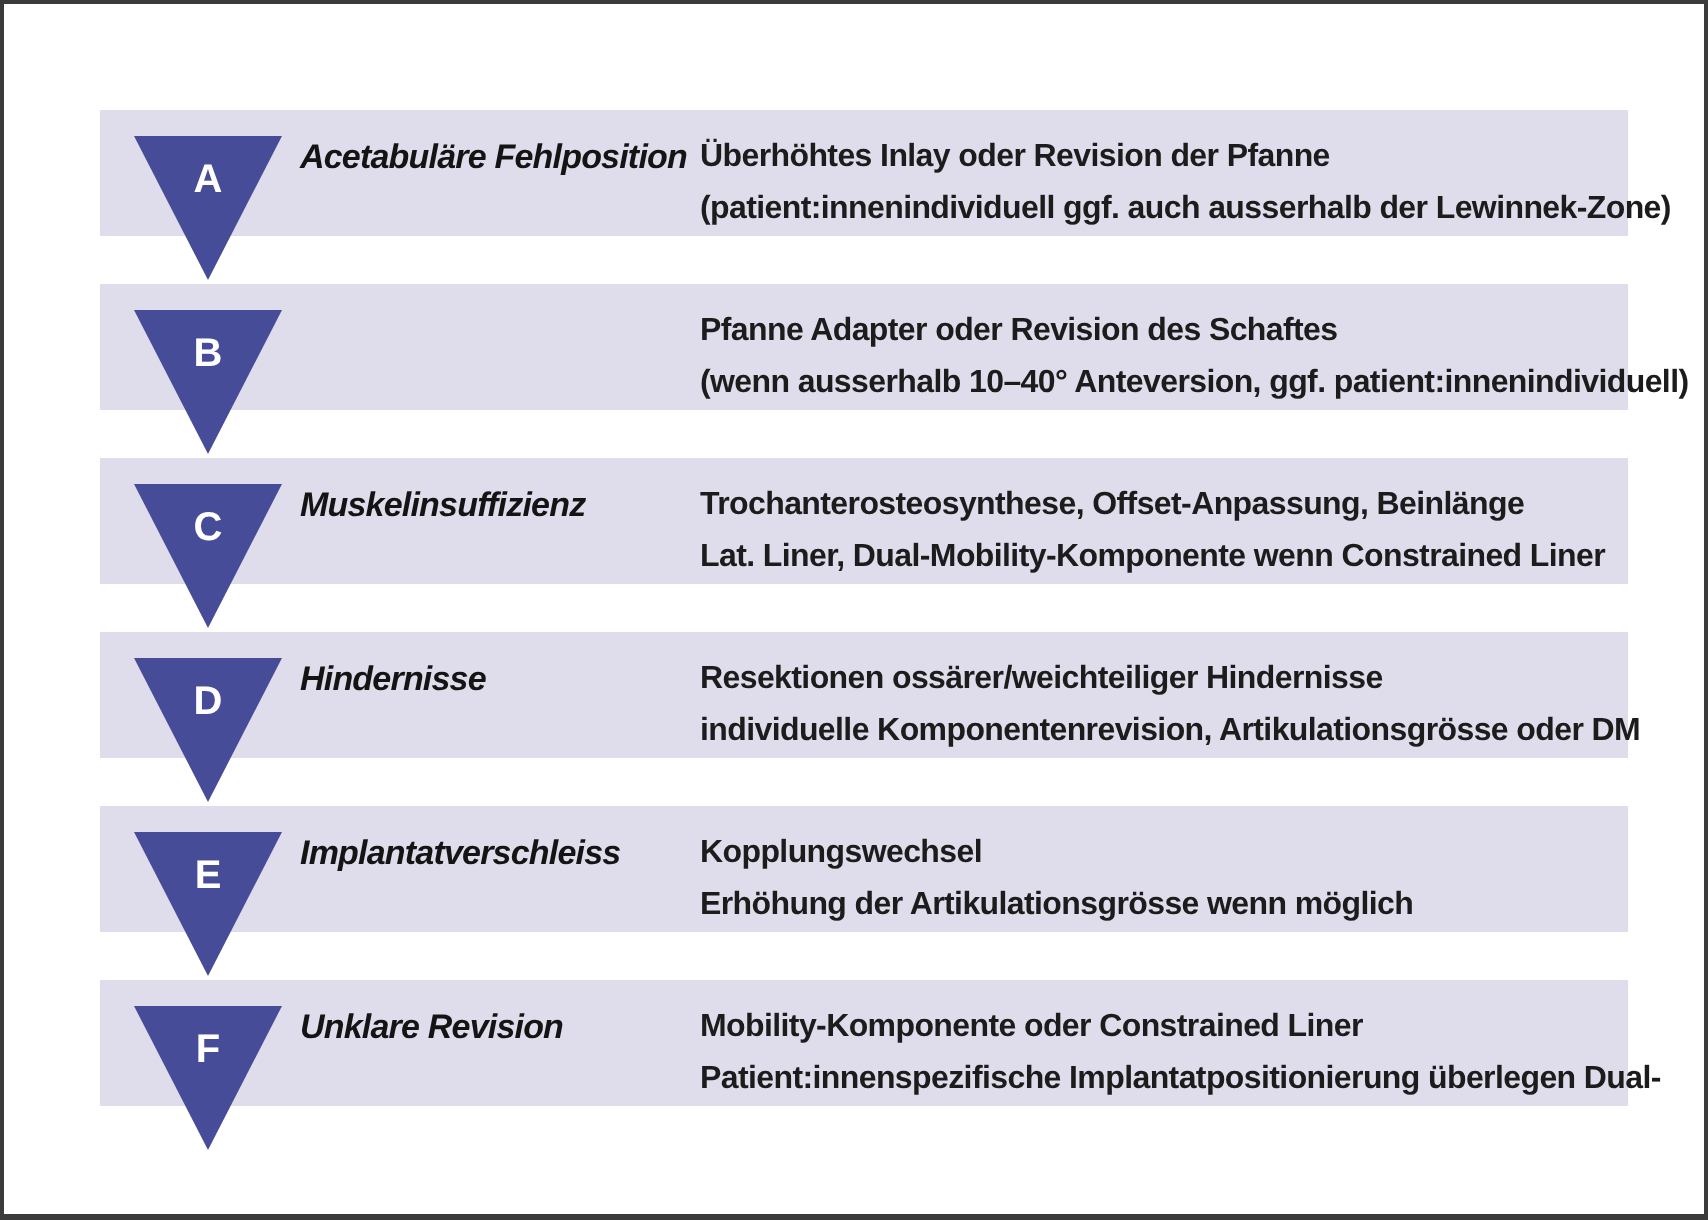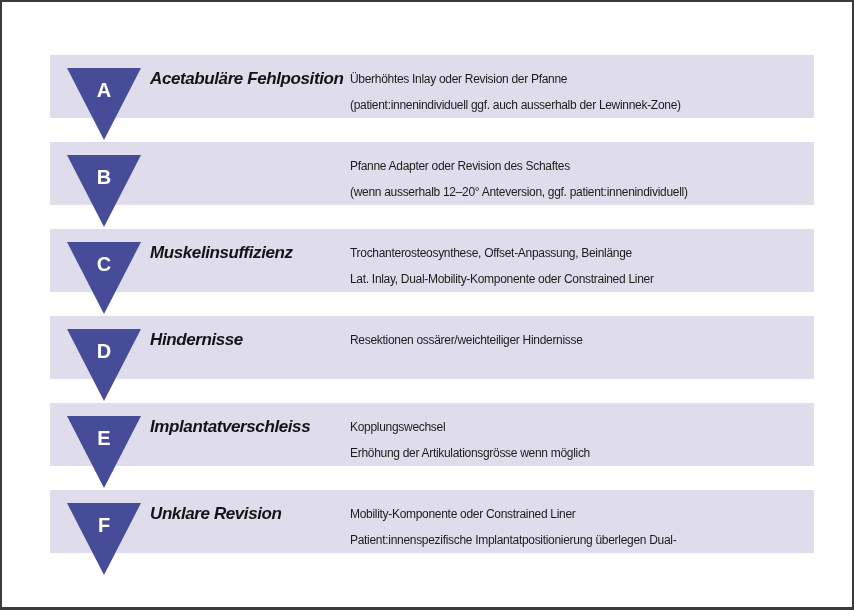--- a/index.html
+++ b/index.html
@@ -62,22 +62,22 @@
     line-height: 26px;
     letter-spacing: -0.4px;
     white-space: nowrap;
     font-style: italic;
   }
   .row-desc {
     position: absolute;
     left: 300px;
     top: 11px;
     color: var(--desc-color, #1c1c1c);
-    font-size: 12px;
-    font-weight: normal;
+    font-size: 16px;
+    font-weight: bold;
     line-height: 26px;
     letter-spacing: -0.3px;
   }
   .desc-line {
     white-space: nowrap;
   }
 </style>
 </head>
 <body>
 
@@ -92,40 +92,41 @@
         <div class="desc-line">Überhöhtes Inlay oder Revision der Pfanne</div>
         <div class="desc-line">(patient:innenindividuell ggf. auch ausserhalb der Lewinnek-Zone)</div>
       </div>
     </div>
 
     <div class="row">
       <div class="tri"></div>
       <div class="tri-letter">B</div>
       <div class="row-desc">
         <div class="desc-line">Pfanne Adapter oder Revision des Schaftes</div>
-        <div class="desc-line">(wenn ausserhalb 12–20° Anteversion, ggf. patient:innenindividuell)</div>
+        <div class="desc-line">(wenn ausserhalb 10–40° Anteversion, ggf. patient:innenindividuell)</div>
       </div>
     </div>
 
     <div class="row">
       <div class="tri"></div>
       <div class="tri-letter">C</div>
       <div class="row-title">Muskelinsuffizienz</div>
       <div class="row-desc">
         <div class="desc-line">Trochanterosteosynthese, Offset-Anpassung, Beinlänge</div>
-        <div class="desc-line">Lat. Inlay, Dual-Mobility-Komponente oder Constrained Liner</div>
+        <div class="desc-line">Lat. Liner, Dual-Mobility-Komponente wenn Constrained Liner</div>
       </div>
     </div>
 
     <div class="row">
       <div class="tri"></div>
       <div class="tri-letter">D</div>
       <div class="row-title">Hindernisse</div>
       <div class="row-desc">
         <div class="desc-line">Resektionen ossärer/weichteiliger Hindernisse</div>
+        <div class="desc-line">individuelle Komponentenrevision, Artikulationsgrösse oder DM</div>
       </div>
     </div>
 
     <div class="row">
       <div class="tri"></div>
       <div class="tri-letter">E</div>
       <div class="row-title">Implantatverschleiss</div>
       <div class="row-desc">
         <div class="desc-line">Kopplungswechsel</div>
         <div class="desc-line">Erhöhung der Artikulationsgrösse wenn möglich</div>

